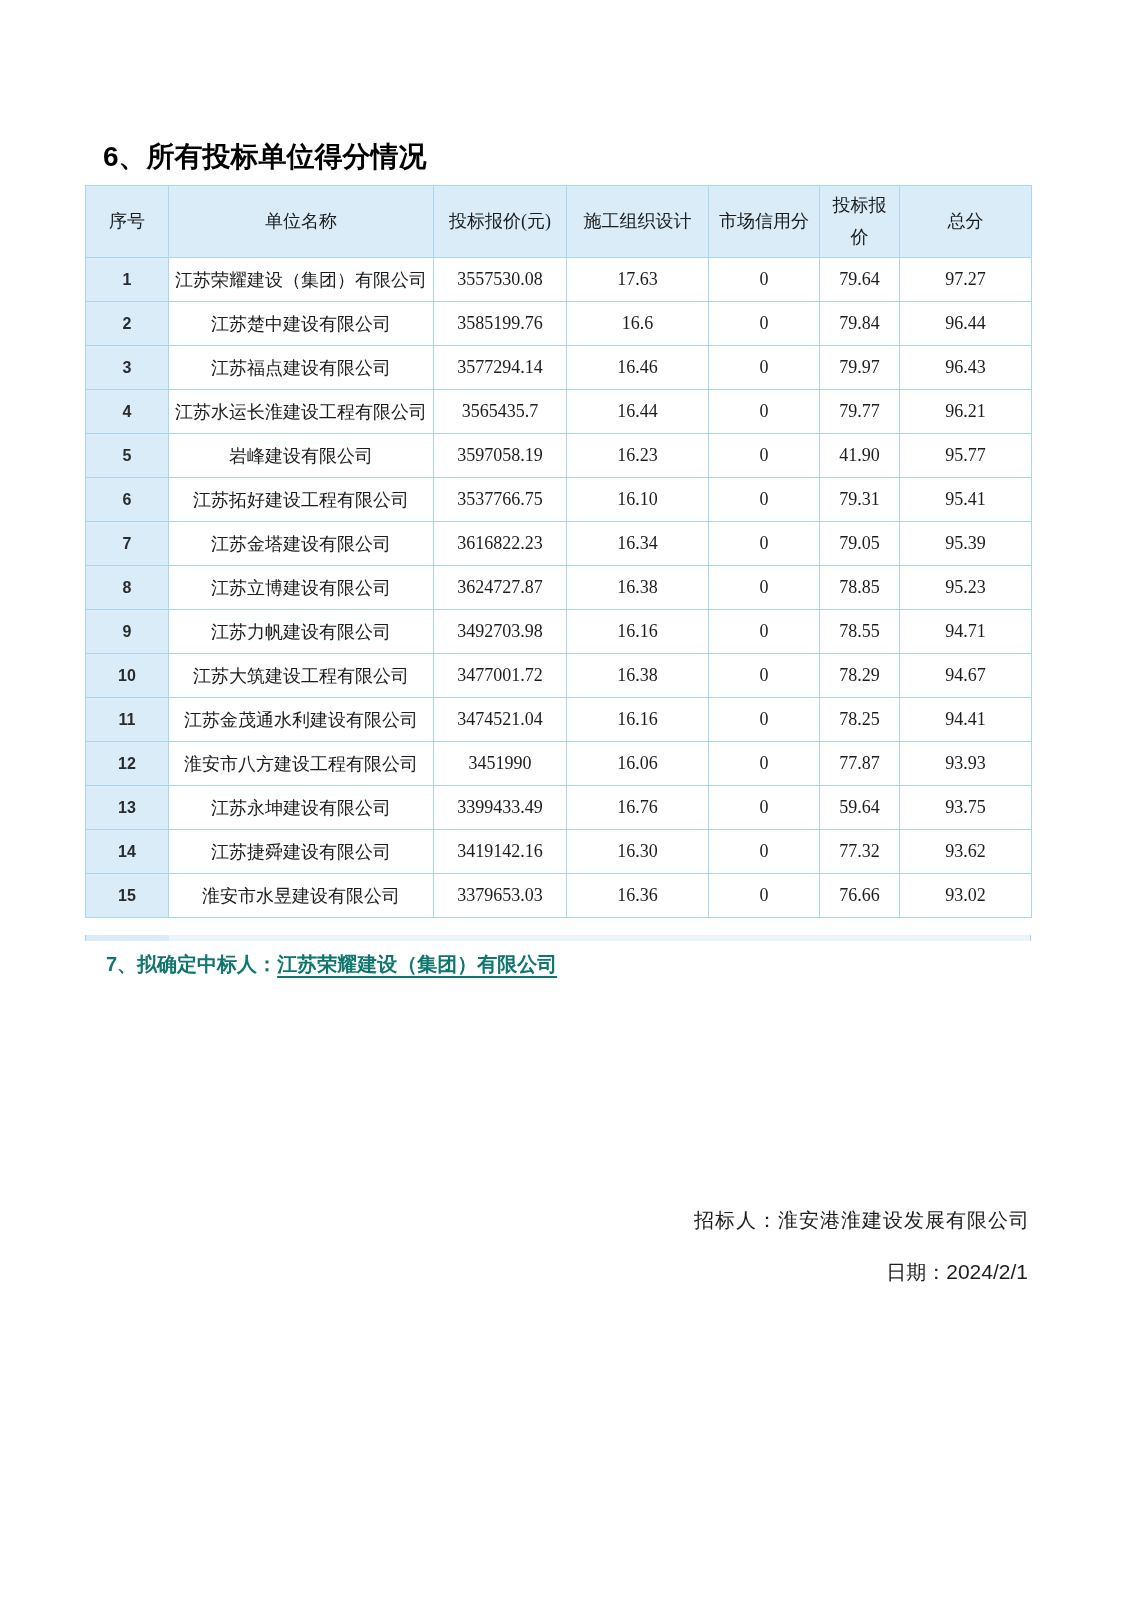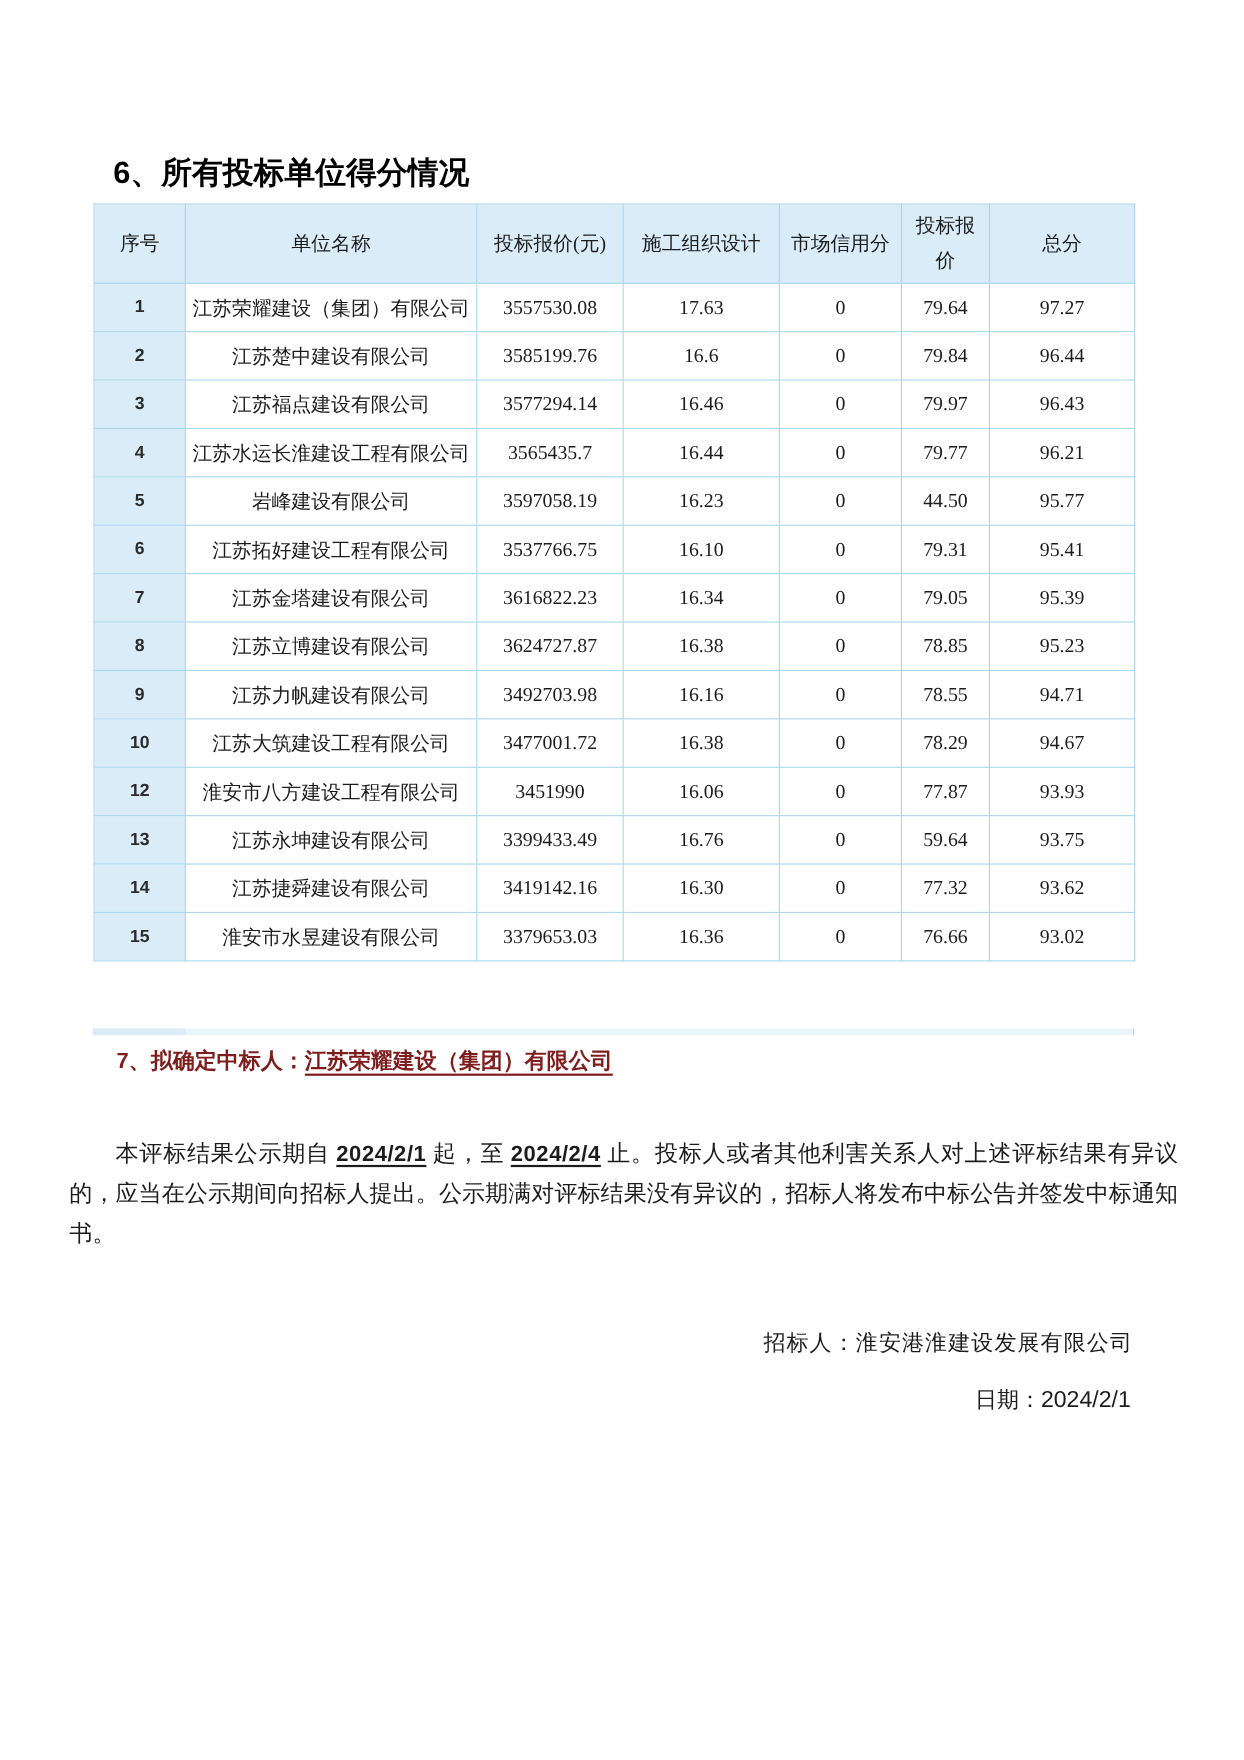--- a/index.html
+++ b/index.html
@@ -69,21 +69,21 @@
   .table-strip .strip-index {
     width: 83px; height: 100%;
     background: var(--header-bg, #d9ecf8);
   }
 
   
   .s7-heading {
     position: absolute; left: 106px; top: 951px;
     margin: 0;
     font-family: "Liberation Sans", sans-serif;
-    font-weight: bold; font-size: 20px; color: #7f1d1d;
+    font-weight: bold; font-size: 20px; color: #0f766e;
   }
   .winner { text-decoration: underline; text-underline-offset: 5px; }
 
   
   .notice {
     position: absolute; left: 63px; top: 1030px;
     width: 1008px; margin: 0;
     font-size: 21px; line-height: 36px;
     text-indent: 2em; text-align: justify;
   }
@@ -173,21 +173,21 @@
           <td class="c4">0</td>
           <td class="c5">79.77</td>
           <td class="c6">96.21</td>
         </tr>
         <tr>
           <td class="c0">5</td>
           <td class="c1">岩峰建设有限公司</td>
           <td class="c2">3597058.19</td>
           <td class="c3">16.23</td>
           <td class="c4">0</td>
-          <td class="c5">44.50</td>
+          <td class="c5">41.90</td>
           <td class="c6">95.77</td>
         </tr>
         <tr>
           <td class="c0">6</td>
           <td class="c1">江苏拓好建设工程有限公司</td>
           <td class="c2">3537766.75</td>
           <td class="c3">16.10</td>
           <td class="c4">0</td>
           <td class="c5">79.31</td>
           <td class="c6">95.41</td>
@@ -222,20 +222,29 @@
         <tr>
           <td class="c0">10</td>
           <td class="c1">江苏大筑建设工程有限公司</td>
           <td class="c2">3477001.72</td>
           <td class="c3">16.38</td>
           <td class="c4">0</td>
           <td class="c5">78.29</td>
           <td class="c6">94.67</td>
         </tr>
         <tr>
+          <td class="c0">11</td>
+          <td class="c1">江苏金茂通水利建设有限公司</td>
+          <td class="c2">3474521.04</td>
+          <td class="c3">16.16</td>
+          <td class="c4">0</td>
+          <td class="c5">78.25</td>
+          <td class="c6">94.41</td>
+        </tr>
+        <tr>
           <td class="c0">12</td>
           <td class="c1">淮安市八方建设工程有限公司</td>
           <td class="c2">3451990</td>
           <td class="c3">16.06</td>
           <td class="c4">0</td>
           <td class="c5">77.87</td>
           <td class="c6">93.93</td>
         </tr>
         <tr>
           <td class="c0">13</td>
@@ -266,19 +275,18 @@
         </tr>
       </tbody>
   </table>
 
   <div class="table-strip">
     <div class="strip-index"></div>
   </div>
 
   <h2 class="s7-heading"><span>7、拟确定中标人：</span><span class="winner">江苏荣耀建设（集团）有限公司</span></h2>
 
-  <p class="notice"><span>本评标结果公示期自 </span><span class="bdate">2024/2/1</span><span> 起，至 </span><span class="bdate">2024/2/4</span><span> 止。投标人或者其他利害关系人对上述评标结果有异议的，应当在公示期间向招标人提出。公示期满对评标结果没有异议的，招标人将发布中标公告并签发中标通知书。</span></p>
 
   <div class="tenderer">招标人：淮安港淮建设发展有限公司</div>
 
   <div class="dateline"><span>日期：</span><span class="dval">2024/2/1</span></div>
 
 </div>
 
 </body></html>

